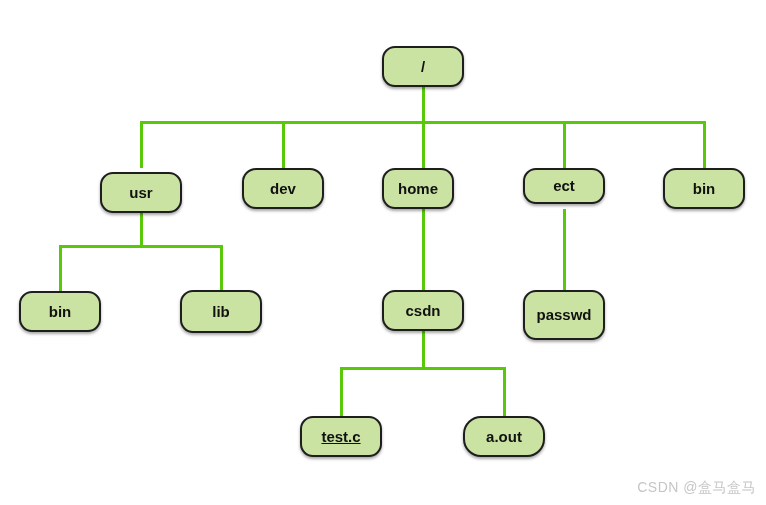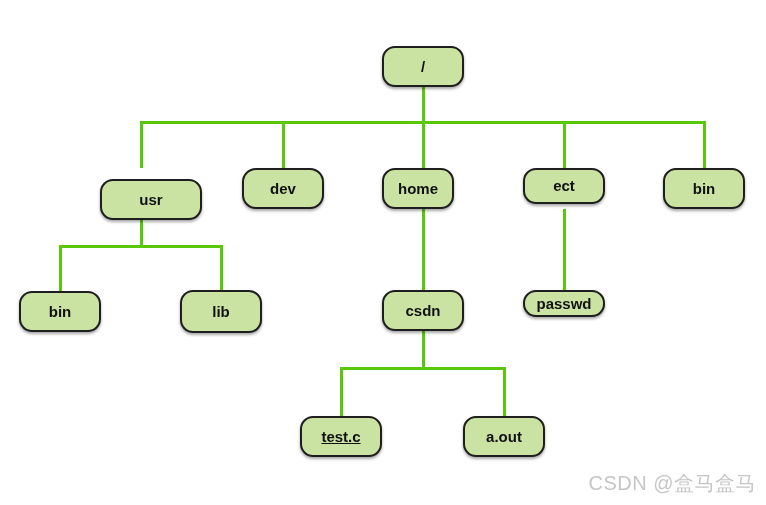--- a/index.html
+++ b/index.html
@@ -32,21 +32,21 @@
   }
   .edge {
     position: absolute;
     background: var(--line-color, #5ac80a);
     z-index: 1;
   }
   #watermark {
     position: absolute;
     right: 10px;
     bottom: 8px;
-    font-size: 20px;
+    font-size: 14px;
     color: var(--watermark-color, #c6c6c6);
     letter-spacing: 0.5px;
     z-index: 3;
   }
 </style>
 </head>
 <body>
 
 <div id="stage">
   <div id="watermark">CSDN @盒马盒马</div>
@@ -61,24 +61,24 @@
     <div class="edge" style="left: 58.5px; top: 244.5px; width: 164px; height: 3px;"></div>
     <div class="edge" style="left: 58.5px; top: 247.5px; width: 3px; height: 43px;"></div>
     <div class="edge" style="left: 219.5px; top: 247.5px; width: 3px; height: 42px;"></div>
     <div class="edge" style="left: 421.5px; top: 208.5px; width: 3px; height: 81px;"></div>
     <div class="edge" style="left: 562.5px; top: 208.5px; width: 3px; height: 81px;"></div>
     <div class="edge" style="left: 421.5px; top: 330.5px; width: 3px; height: 37.5px;"></div>
     <div class="edge" style="left: 339.5px; top: 366.5px; width: 166px; height: 3px;"></div>
     <div class="edge" style="left: 339.5px; top: 369.5px; width: 3px; height: 46px;"></div>
     <div class="edge" style="left: 502.5px; top: 369.5px; width: 3px; height: 46px;"></div>
     <div class="node" style="left: 382px; top: 45.5px; width: 82px; height: 41px;">/</div>
-    <div class="node" style="left: 100px; top: 179px; width: 102px; height: 41px;">usr</div>
+    <div class="node" style="left: 100px; top: 172px; width: 82px; height: 41px;">usr</div>
     <div class="node" style="left: 242px; top: 167.5px; width: 82px; height: 41px; border-radius: 14px;">dev</div>
     <div class="node" style="left: 382px; top: 167.5px; width: 72px; height: 41px;">home</div>
     <div class="node" style="left: 523px; top: 167.5px; width: 82px; height: 36px;">ect</div>
     <div class="node" style="left: 663px; top: 167.5px; width: 82px; height: 41px;">bin</div>
     <div class="node" style="left: 19px; top: 290.5px; width: 82px; height: 41px;">bin</div>
     <div class="node" style="left: 180px; top: 289.5px; width: 82px; height: 43px; text-align: center;">lib</div>
     <div class="node" style="left: 382px; top: 289.5px; width: 82px; height: 41px;">csdn</div>
-    <div class="node" style="left: 523px; top: 289.5px; width: 82px; height: 27px;">passwd</div>
+    <div class="node" style="left: 523px; top: 289.5px; width: 82px; height: 50px;">passwd</div>
     <div class="node" style="left: 300px; top: 415.5px; width: 82px; height: 41px; text-decoration: underline;">test.c</div>
-    <div class="node" style="left: 463px; top: 415.5px; width: 82px; height: 41px;">a.out</div>
+    <div class="node" style="left: 463px; top: 415.5px; width: 82px; height: 41px; border-radius: 18px;">a.out</div>
   </div>
 
 </body></html>

